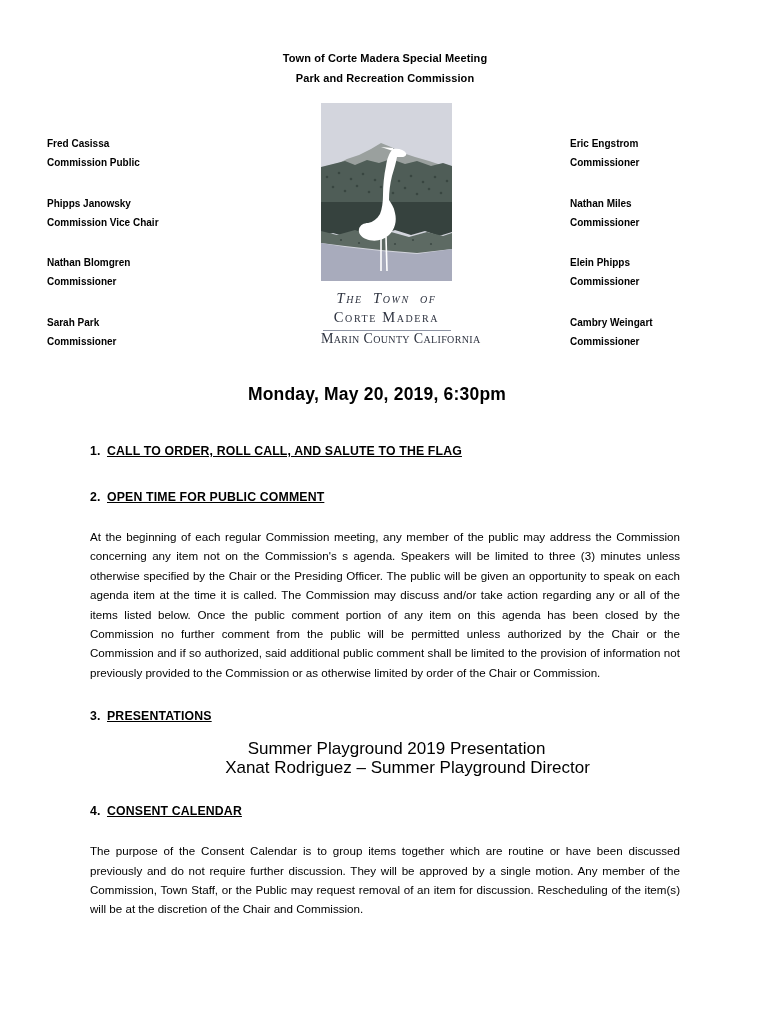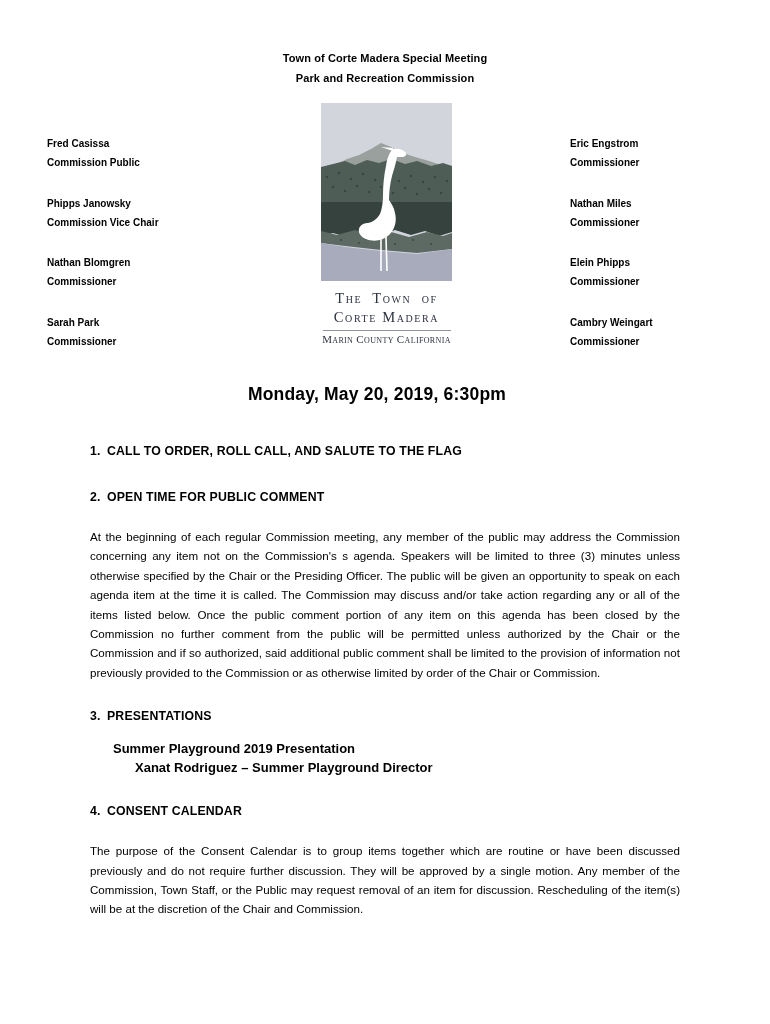--- a/index.html
+++ b/index.html
@@ -83,31 +83,31 @@
     color: #2e3340;
   }
   .wm-line1, .wm-line2 {
     display: block;
     font-size: 14.5px;
     letter-spacing: 1.6px;
     line-height: 19px;
     font-variant: small-caps;
     white-space: nowrap;
   }
-  .wm-line1 { word-spacing: 5px; }
+  .wm-line1 { word-spacing: 5px; font-style: italic; }
   .wm-rule {
     display: block;
     margin: 3px auto 2px auto;
     width: 128px;
     height: 1px;
     background: #8d93a3;
   }
   .wm-sub {
     display: block;
-    font-size: 11px;
+    font-size: 14px;
     letter-spacing: 0.35px;
     line-height: 12px;
     font-variant: small-caps;
     white-space: nowrap;
   }
 
   
   .meeting-date {
     position: absolute;
     left: 0;
@@ -127,37 +127,39 @@
     width: 590px;
   }
   .agenda-item { position: relative; }
 
   .agenda-heading {
     font-size: 12.3px;
     font-weight: bold;
     letter-spacing: 0.15px;
     line-height: 16px;
     white-space: nowrap;
+    text-decoration: underline;
   }
   .agenda-heading .num {
     display: inline-block;
     width: 17px;
   }
 
   .agenda-para {
     font-size: 11.6px;
     line-height: 19.4px;
     text-align: justify;
     text-justify: inter-word;
   }
 
   .sub-block {
-    font-size: 13px;
-    font-weight: bold;
+    font-size: 17px;
+    font-weight: normal;
     line-height: 18.5px;
+    text-align: center;
   }
   .sub-title { margin-left: 23px; white-space: nowrap; }
   .sub-detail { margin-left: 45px; white-space: nowrap; }
   .sp-16 { height: 16px; }
   .sp-22 { height: 22px; }
   .sp-26 { height: 26px; }
   .sp-30 { height: 30px; }
 </style>
 </head>
 <body>

